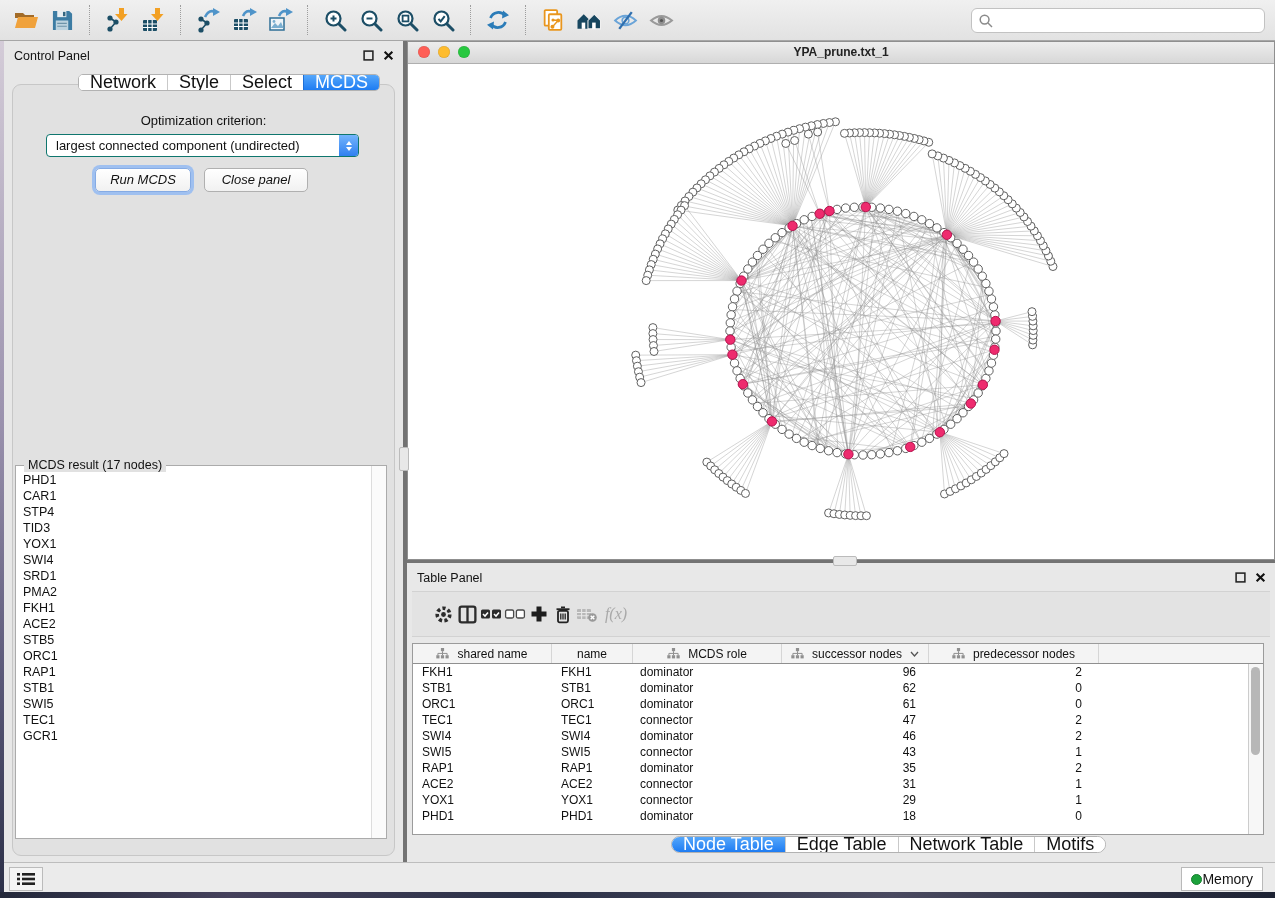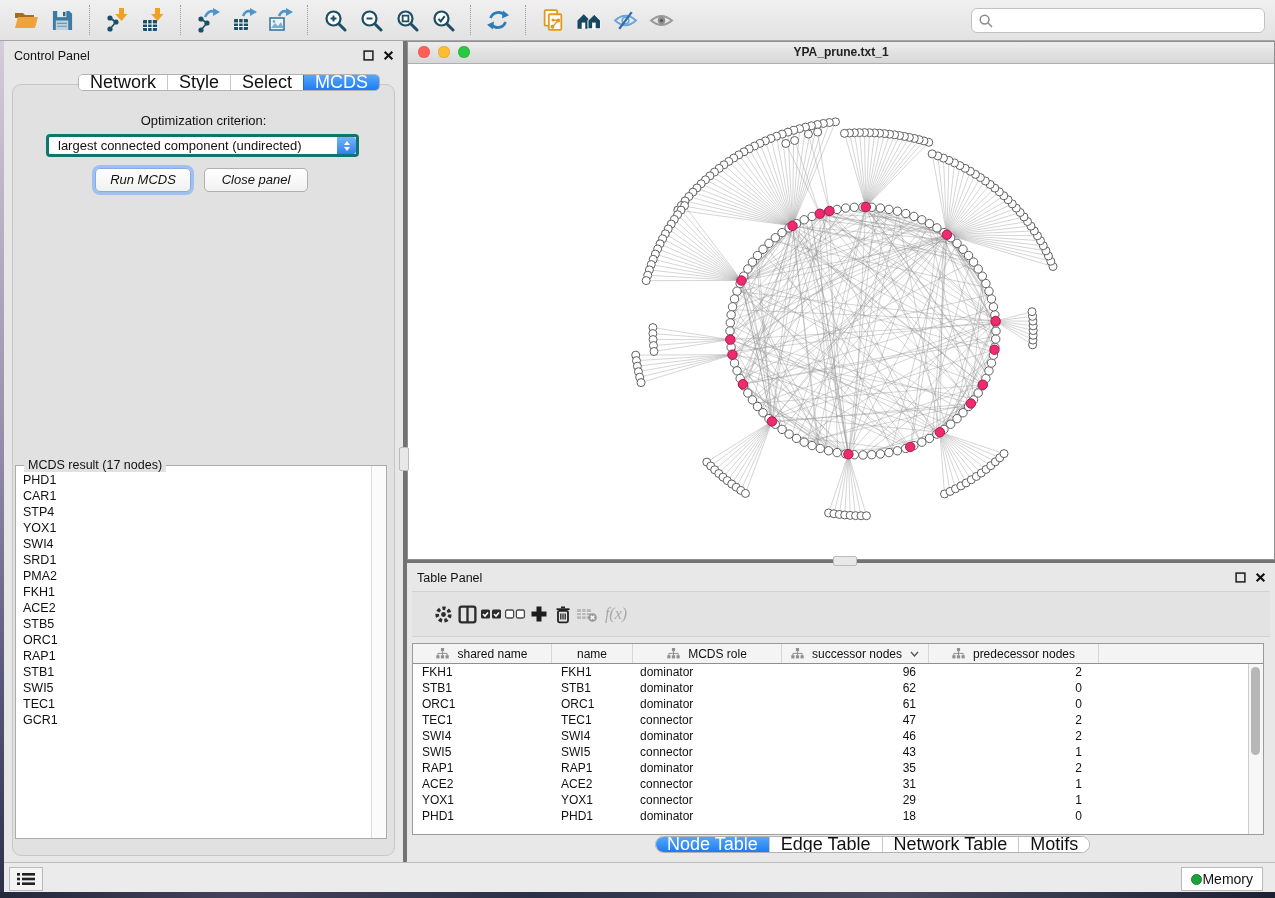--- a/index.html
+++ b/index.html
@@ -34,21 +34,21 @@
            border:1px solid #c7c7c7;border-radius:9px;}
   .seg{position:absolute;display:inline-flex;background:#fff;border:1px solid #b2b2b2;
        border-radius:5px;overflow:hidden;z-index:3;}
   .seg-tab{font-size:18px;padding:0 11px;background:#fff;border-left:1px solid #c9c9c9;
            line-height:15px;white-space:nowrap;}
   .seg-tab:first-child{border-left:none;}
   .seg-tab.active{background:linear-gradient(#55a7fb,#1e7cf2);color:#fff;border-left-color:#1e6fd6;}
   .cp-tabs{left:74px;top:33px;}
   .opt-label{position:absolute;top:28px;left:0;width:100%;text-align:center;font-size:13px;}
   .dropdown{position:absolute;left:33px;top:49px;width:313px;height:23px;background:#fff;
-            border:3px solid #0f766e;border-radius:4px;display:flex;align-items:center;
+            border:1px solid #0f766e;border-radius:4px;display:flex;align-items:center;
             box-sizing:border-box;}
   .dropdown .txt{flex:1;font-size:13px;padding-left:9px;white-space:nowrap;}
   .stepper{width:19px;align-self:stretch;background:linear-gradient(#74b4fc,#2f80f0);
            border-radius:0 3px 3px 0;display:flex;flex-direction:column;align-items:center;
            justify-content:center;gap:2px;}
   .tri-up{width:0;height:0;border-left:3.5px solid transparent;border-right:3.5px solid transparent;
           border-bottom:4.5px solid #fff;}
   .tri-down{width:0;height:0;border-left:3.5px solid transparent;border-right:3.5px solid transparent;
           border-top:4.5px solid #fff;}
   .btn{position:absolute;height:24px;background:linear-gradient(#ffffff,#f1f1f1);
@@ -100,21 +100,21 @@
   .trow{display:grid;grid-template-columns:139px 81px 149px 147px 170px 1fr;height:16px;}
   .tc{font-size:12px;line-height:16px;white-space:nowrap;overflow:hidden;}
   .tc0,.tc1{padding-left:9px;}
   .tc2{padding-left:7px;}
   .tc3{text-align:right;padding-right:13px;}
   .tc4{text-align:right;padding-right:17px;}
   .tp-scroll{position:absolute;right:0;top:20px;bottom:0;width:14px;background:#f7f7f7;
              border-left:1px solid #ccc;}
   .tp-thumb{position:absolute;left:2px;top:3px;width:9px;height:88px;background:#b7b7b7;
             border-radius:5px;}
-  .tp-tabs{left:248px;top:273px;border-radius:11px;}
+  .tp-tabs{left:264px;top:273px;border-radius:11px;}
 
   
   .status-bar{position:absolute;left:4px;top:862px;width:1271px;height:30px;background:#ebebeb;
               border-top:1px solid #bdbdbd;box-sizing:border-box;}
   .list-btn{position:absolute;left:5px;top:4px;width:32px;height:22px;background:#f4f4f4;
             border:1px solid #bbb;display:flex;align-items:center;justify-content:center;}
   .memory-btn{position:absolute;right:12px;top:4px;height:22px;background:#fff;
               border:1px solid #b9b9b9;border-radius:0;display:flex;align-items:center;
               padding:0 9px;font-size:14px;}
   .mem-dot{width:11px;height:11px;border-radius:50%;background:#1ca23c;border:1px solid #15802e;
@@ -305,20 +305,21 @@
           </div>
       </div>
       <div class="btn focusring run-btn">Run MCDS</div>
       <div class="btn close-btn">Close panel</div>
       <div class="mcds-box">
         <div class="mcds-legend">MCDS result (17 nodes)</div>
         <div class="mcds-list" id="mcds-list">
             <div class="mcds-item">PHD1</div>
             <div class="mcds-item">CAR1</div>
             <div class="mcds-item">STP4</div>
+            <div class="mcds-item">TID3</div>
             <div class="mcds-item">YOX1</div>
             <div class="mcds-item">SWI4</div>
             <div class="mcds-item">SRD1</div>
             <div class="mcds-item">PMA2</div>
             <div class="mcds-item">FKH1</div>
             <div class="mcds-item">ACE2</div>
             <div class="mcds-item">STB5</div>
             <div class="mcds-item">ORC1</div>
             <div class="mcds-item">RAP1</div>
             <div class="mcds-item">STB1</div>

